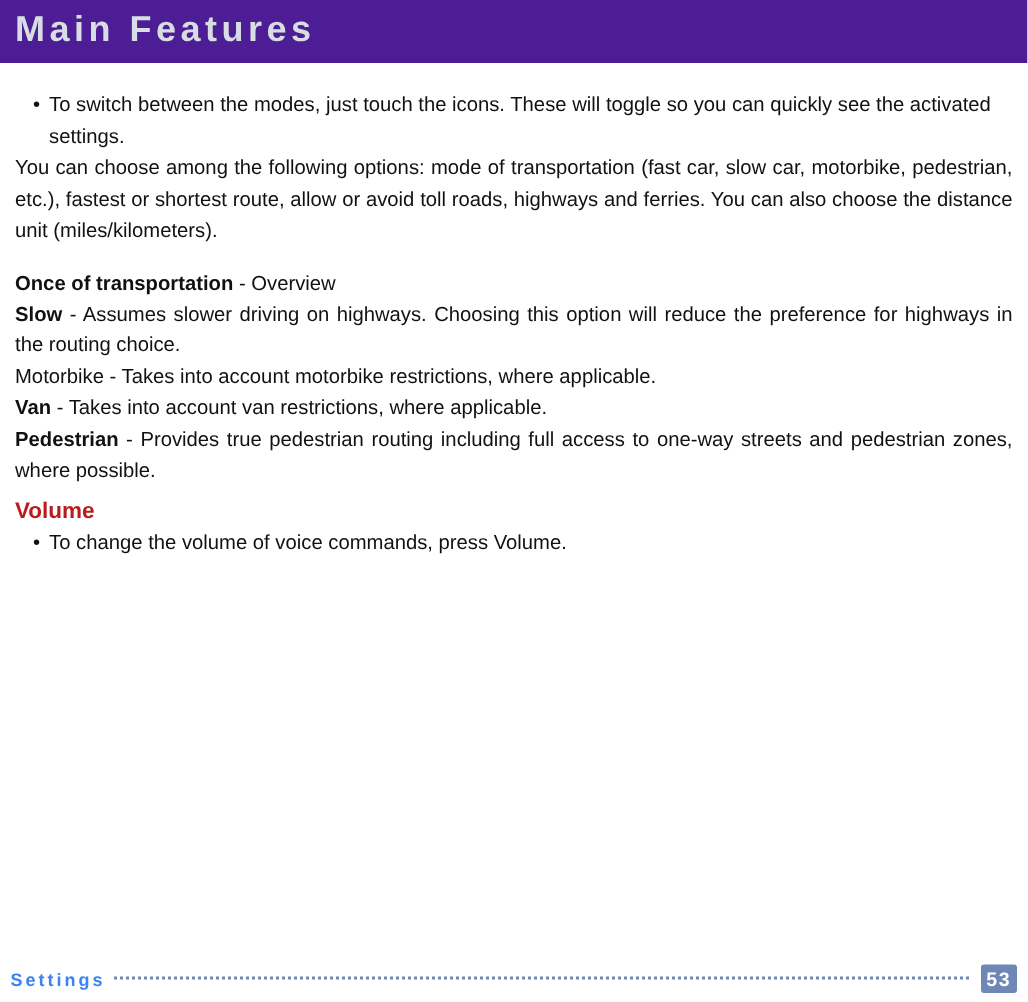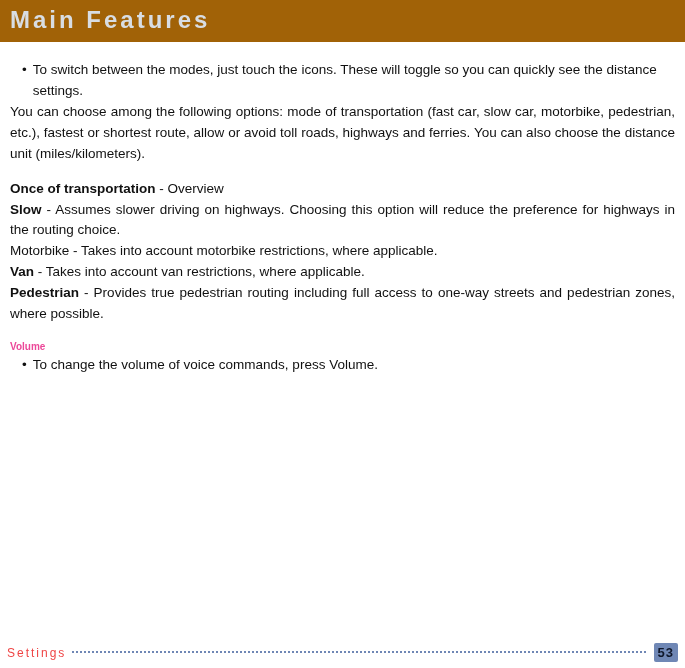--- a/index.html
+++ b/index.html
@@ -7,72 +7,72 @@
     padding: 0;
     width: 685px;
     height: 668px;
     background: #fff;
     font-family: Arial, Helvetica, sans-serif;
     color: #111;
     position: relative;
     overflow: hidden;
   }
   .header-bar {
-    background: #a16207;
+    background: #4c1d95;
     padding: 6px 10px 8px 10px;
   }
   .header-title {
     font-family: "Arial Black", Arial, sans-serif;
     font-weight: 900;
     font-size: 24px;
     letter-spacing: 3px;
     color: #d8dde3;
   }
   .body {
     padding: 18px 10px 0 10px;
     font-size: 13.5px;
     line-height: 1.55;
     
   }
   .justify { text-align: justify; }
   .bullet-row { display:flex; }
   .bullet-dot { padding: 0 6px 0 12px; }
   .subhead {
-    color: #ec4899;
+    color: #b91c1c;
     font-weight: bold;
-    font-size: 10px;
-    margin-top: 14px;
+    font-size: 15px;
+    margin-top: 4px;
   }
   .bold { font-weight: bold; }
   .footer {
     position: absolute;
     left: 7px;
     right: 7px;
     bottom: 6px;
     display: flex;
     align-items: center;
   }
   .footer-label {
-    color: #ef4444;
+    color: #3b82f6;
     font-family: "Arial Black", Arial, sans-serif;
-    font-weight: 400;
+    font-weight: 700;
     letter-spacing: 2px;
     font-size: 12px;
     padding-right: 6px;
     white-space: nowrap;
   }
   .dots {
     flex: 1;
     border-bottom: 2px dotted #6f87b5;
     height: 0;
     margin-bottom: 2px;
   }
   .page-badge {
     background: #6f87b5;
-    color: #0f172a;
+    color: #ffffff;
     font-family: "Arial Black", Arial, sans-serif;
     font-weight: 900;
     font-size: 13px;
     padding: 2px 4px;
     border-radius: 2px;
     letter-spacing: 1px;
     margin-left: 8px;
   }
   .spacer { height: 14px; }
 </style>
@@ -80,21 +80,21 @@
 <body>
 
 <div class="header-bar">
   <span class="header-title">Main Features</span>
 </div>
 
 <div class="body">
 
   <div class="bullet-row">
     <span class="bullet-dot">•</span>
-    <span>To switch between the modes, just touch the icons. These will toggle so you can quickly see the distance settings.</span>
+    <span>To switch between the modes, just touch the icons. These will toggle so you can quickly see the activated settings.</span>
   </div>
   <div class="justify">You can choose among the following options: mode of transportation (fast car, slow car, motorbike, pedestrian, etc.), fastest or shortest route, allow or avoid toll roads, highways and ferries. You can also choose the distance unit (miles/kilometers).</div>
 
   <div class="spacer"></div>
 
   <div>
     <span class="bold">Once of transportation</span><span> - Overview</span>
   </div>
 
 

